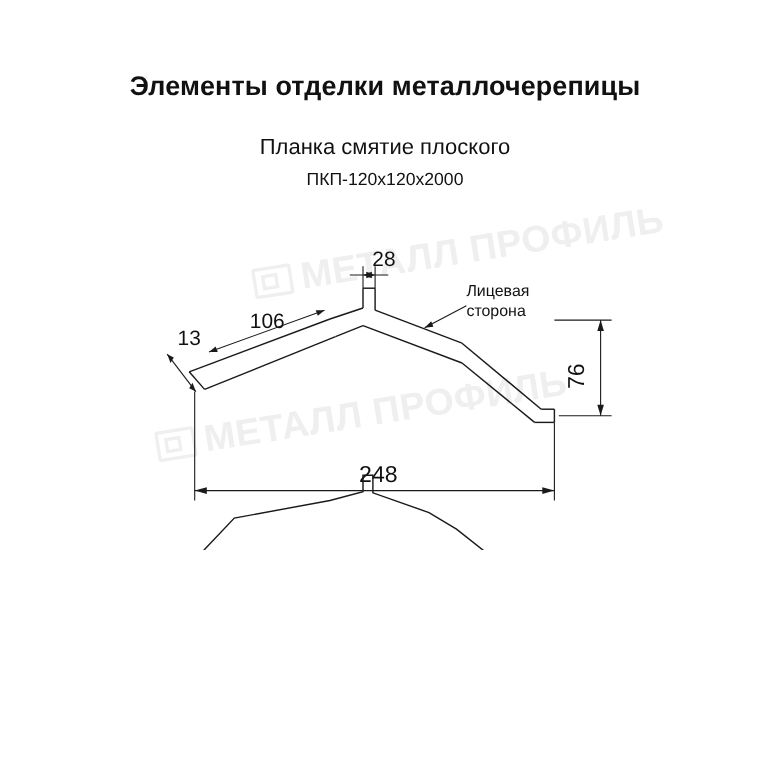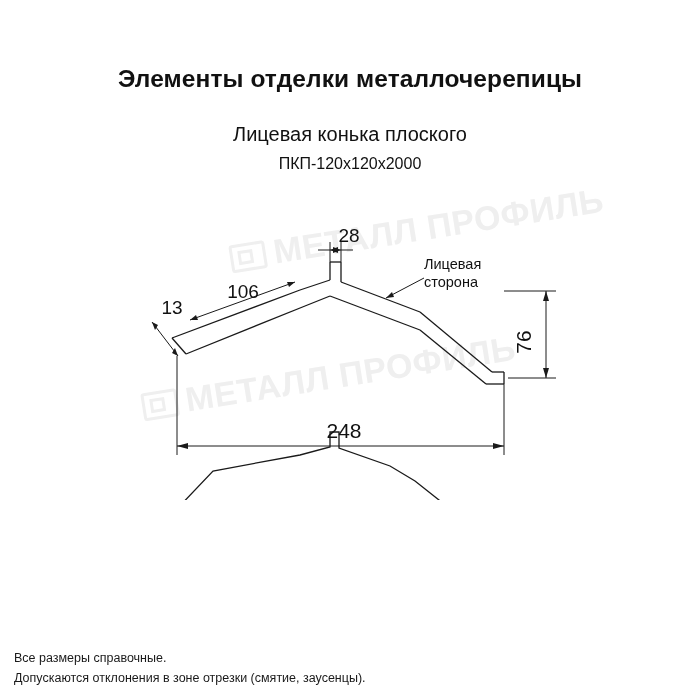--- a/index.html
+++ b/index.html
@@ -122,21 +122,21 @@
   .wm1 { left: 228px; top: 40px; }
   .wm2 { left: 140px; top: 188px; }
 </style>
 </head>
 <body>
 
 <div class="page">
 
   <div class="title-block">
     <h1 class="main-title">Элементы отделки металлочерепицы</h1>
-    <p class="subtitle-1">Лицевая конька плоского</p>
+    <p class="subtitle-1">Планка смятие плоского</p>
     <p class="subtitle-2">ПКП-120х120х2000</p>
   </div>
 
   <div class="watermarks">
     <div class="wm wm1"><span class="wm-box"></span><span>МЕТАЛЛ ПРОФИЛЬ</span></div>
     <div class="wm wm2"><span class="wm-box"></span><span>МЕТАЛЛ ПРОФИЛЬ</span></div>
   </div>
 
   <div class="drawing">
     <svg width="700" height="330" viewBox="0 0 700 330">
@@ -238,18 +238,14 @@
         <line x1="504" y1="214" x2="504" y2="285"></line>
         <line x1="177" y1="276" x2="504" y2="276"></line>
         <path d="M 177 276 L 188 273 L 188 279 Z" fill="#1a1a1a" stroke="none"></path>
         <path d="M 504 276 L 493 273 L 493 279 Z" fill="#1a1a1a" stroke="none"></path>
       </g>
       <text class="dim-label-big" x="344" y="268" text-anchor="middle">248</text>
 
     </svg>
   </div>
 
-  <div class="footer">
-    <p>Все размеры справочные.</p>
-    <p>Допускаются отклонения в зоне отрезки (смятие, заусенцы).</p>
-  </div>
 
 </div>
 
 </body></html>

